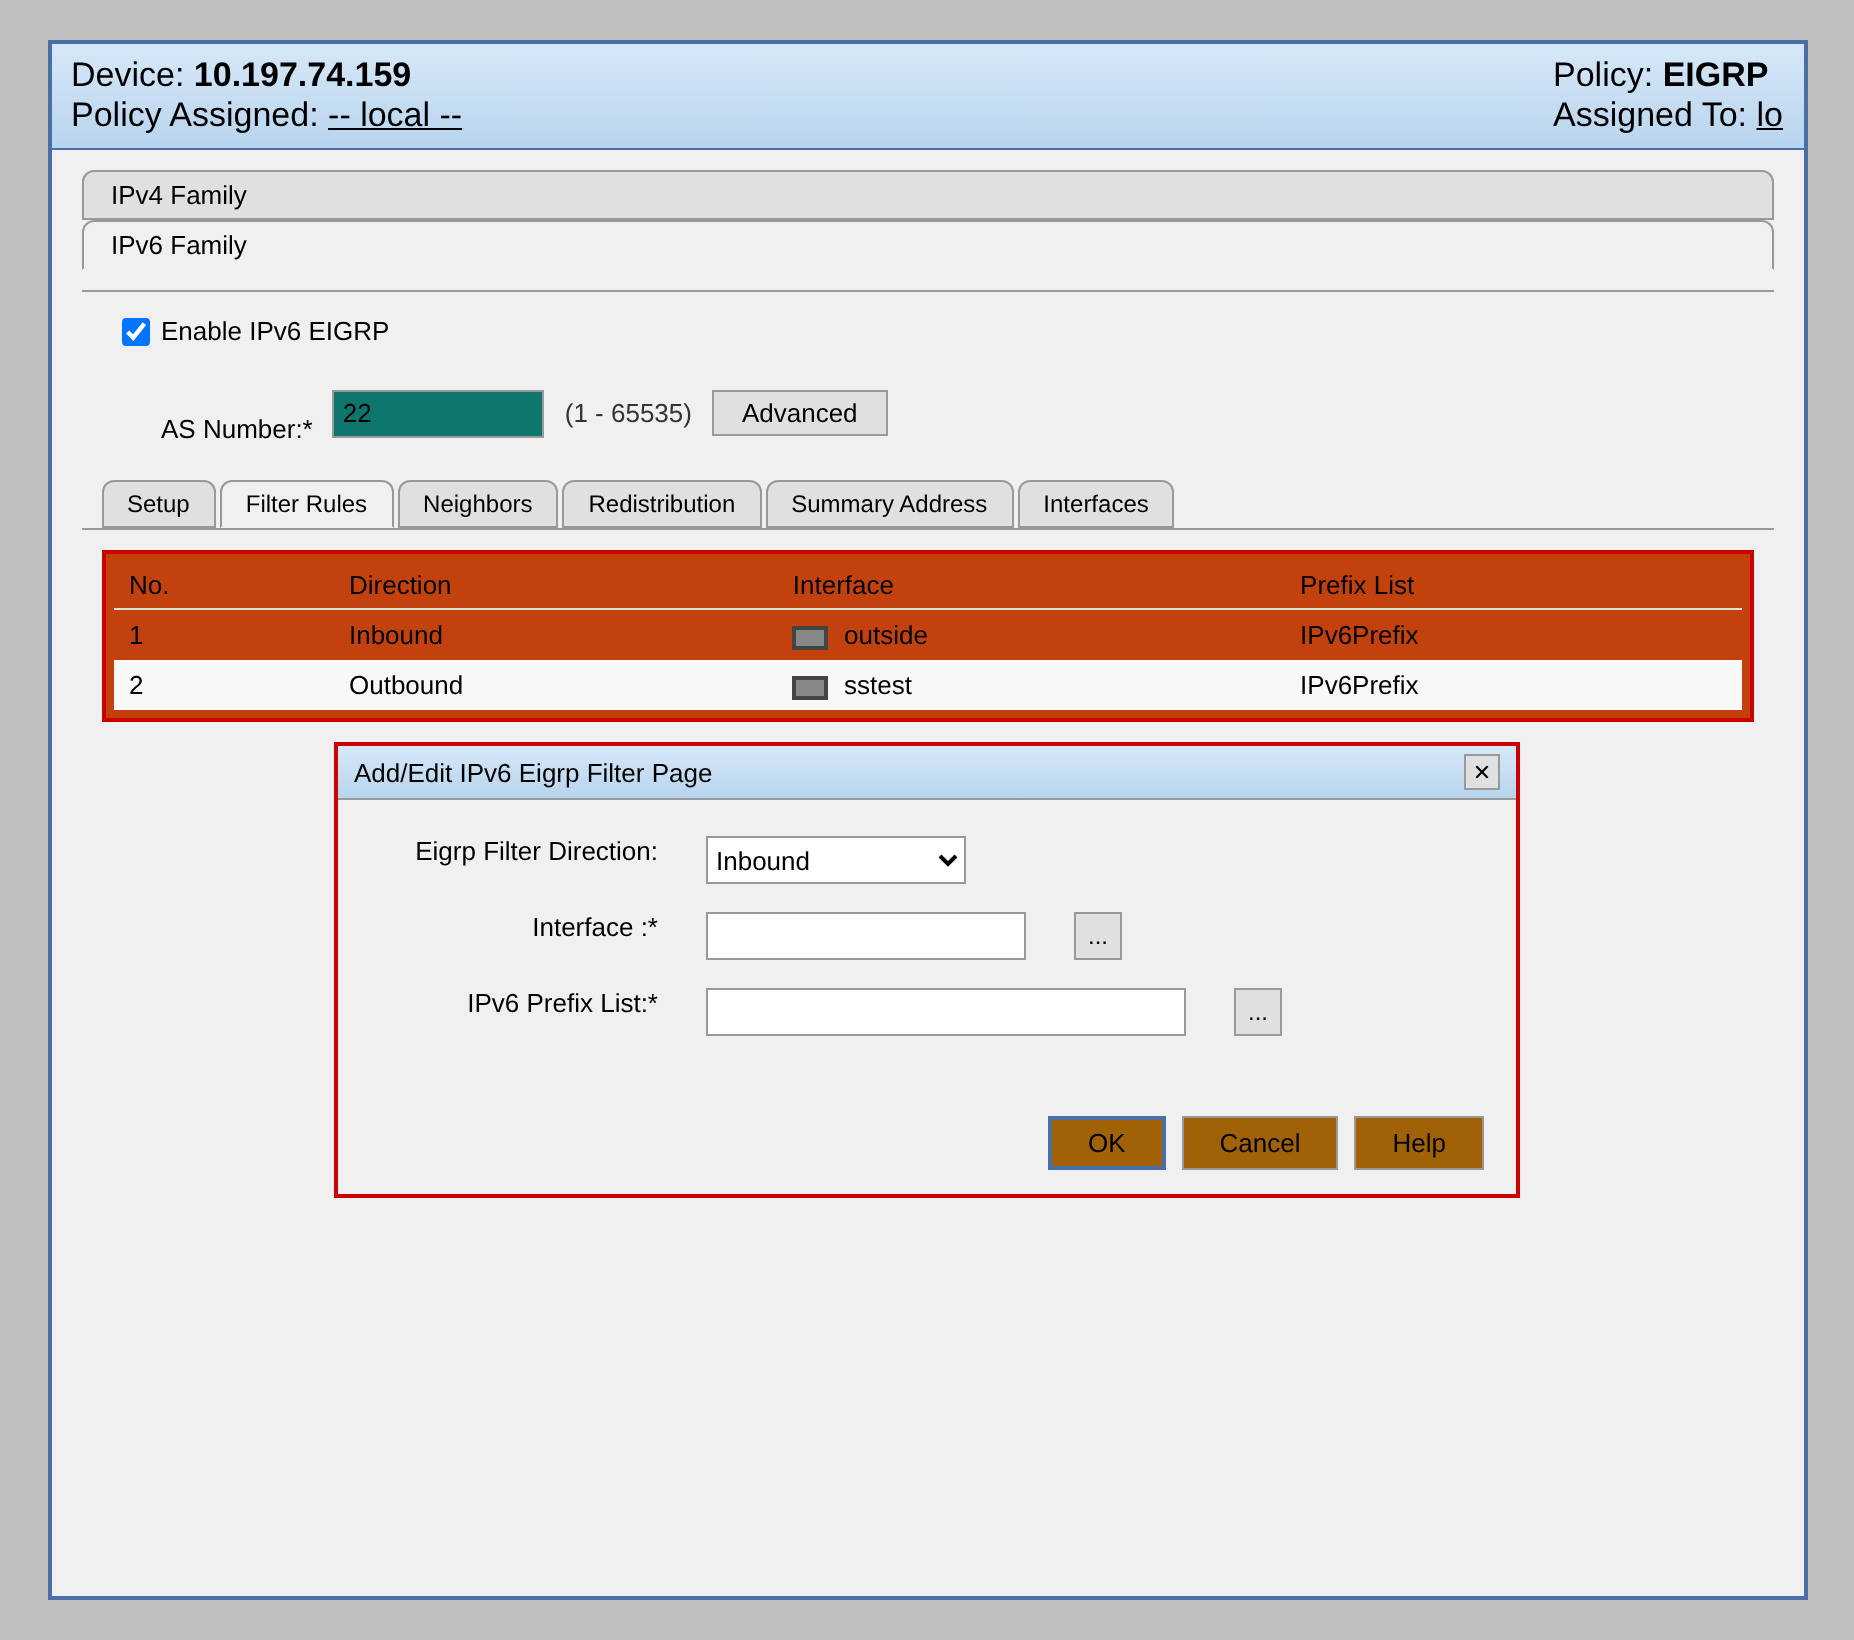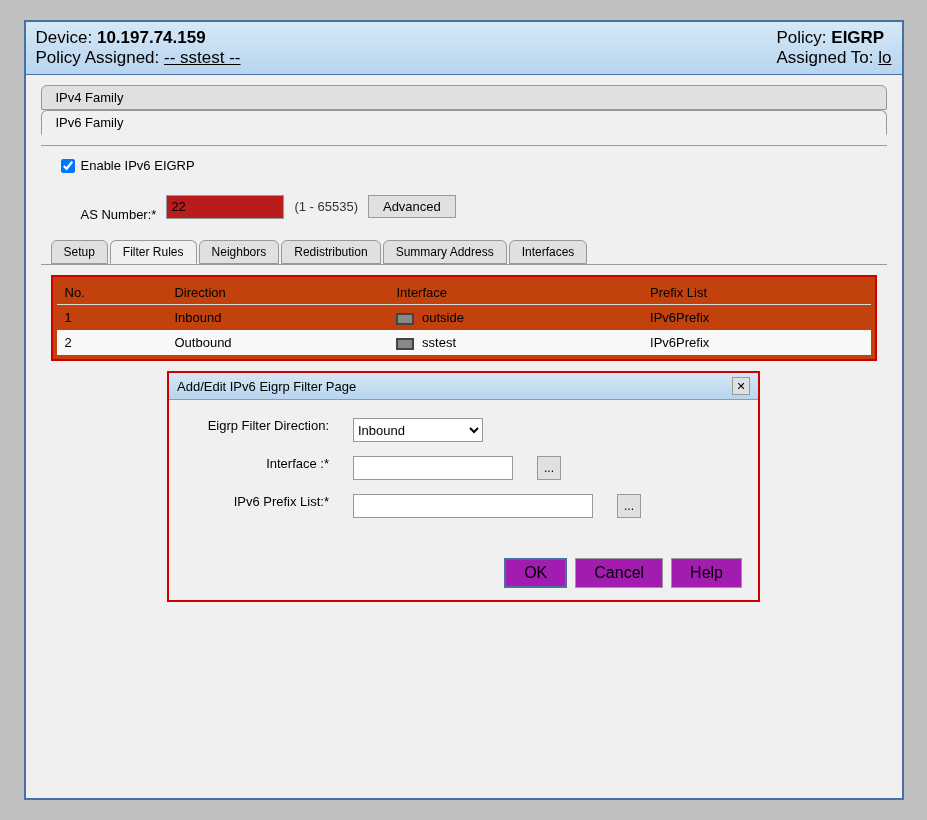--- a/index.html
+++ b/index.html
@@ -92,26 +92,26 @@
       align-items: center;
       gap: 10px;
       margin-left: 40px;
       margin-bottom: 18px;
     }
     .as-row label {
       font-size: 13px;
       margin-top: 16px;
     }
     .as-row input[type="text"] {
-      width: 118px;
+      width: 106px;
       height: 24px;
       border: 1px solid #999;
       padding: 2px 4px;
       font-size: 13px;
-      background: #b91c1c;
+      background: #0f766e;
     }
     .as-row .range-label {
       color: #333;
       font-size: 13px;
     }
     .advanced-btn {
       padding: 3px 14px;
       border: 1px solid #999;
       background: #e0e0e0;
       cursor: pointer;
@@ -257,42 +257,42 @@
     }
     .modal-footer {
       display: flex;
       justify-content: flex-end;
       gap: 8px;
       padding: 8px 16px 12px 16px;
     }
     .modal-footer button {
       padding: 4px 18px;
       border: 1px solid #999;
-      background: #a21caf;
-      cursor: pointer;
-      font-size: 16px;
+      background: #a16207;
+      cursor: pointer;
+      font-size: 13px;
     }
     .ok-btn {
       border: 2px solid #4a6fa5 !important;
     }
   </style>
 </head>
 <body>
 
 <div class="main-window">
 
   <div class="title-bar">
     <div class="title-left">
       <span>
         <span>Device:</span>
         <strong>10.197.74.159</strong>
       </span>
       <span>
         <span>Policy Assigned:</span>
-        <a>-- sstest --</a>
+        <a>-- local --</a>
       </span>
     </div>
     <div class="title-right">
       <span>
         <span>Policy:</span>
         <strong>EIGRP</strong>
       </span>
       <span>
         <span>Assigned To:</span>
         <a>lo</a>

